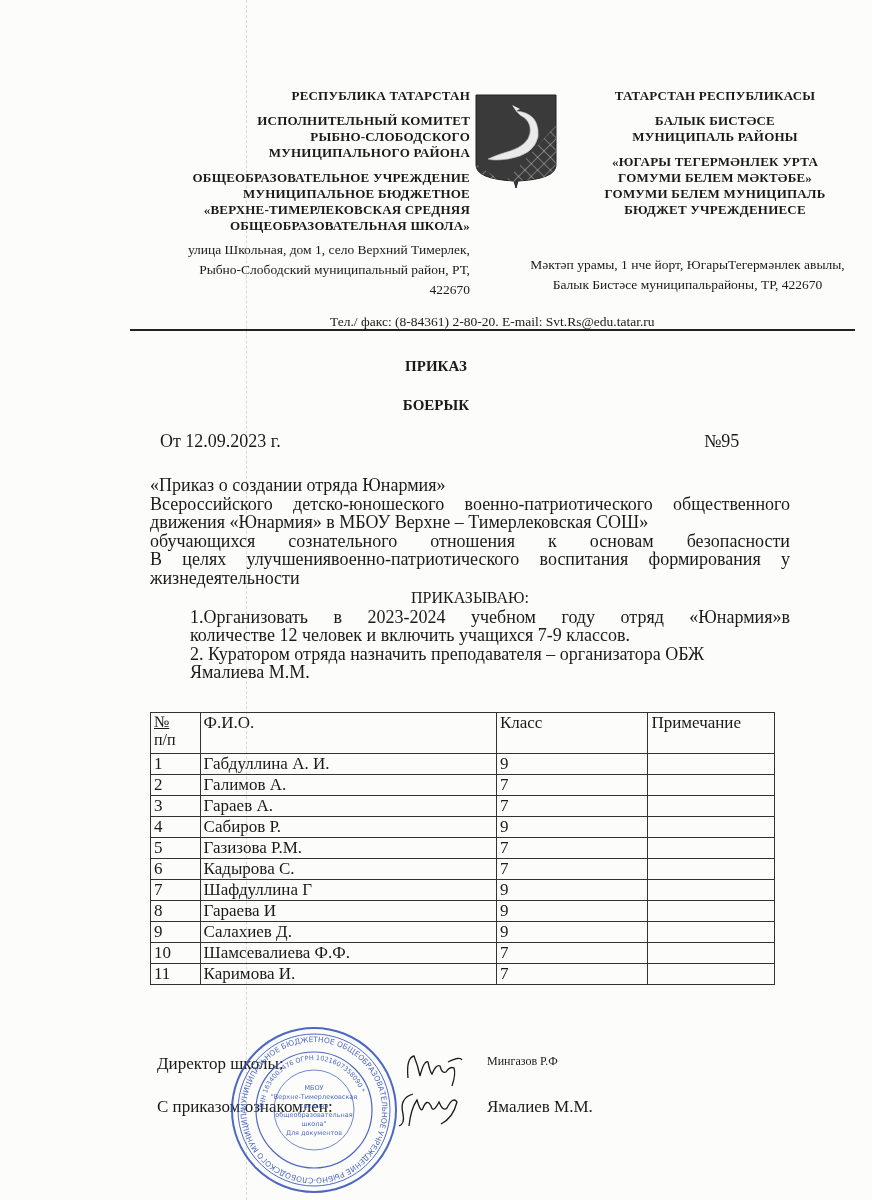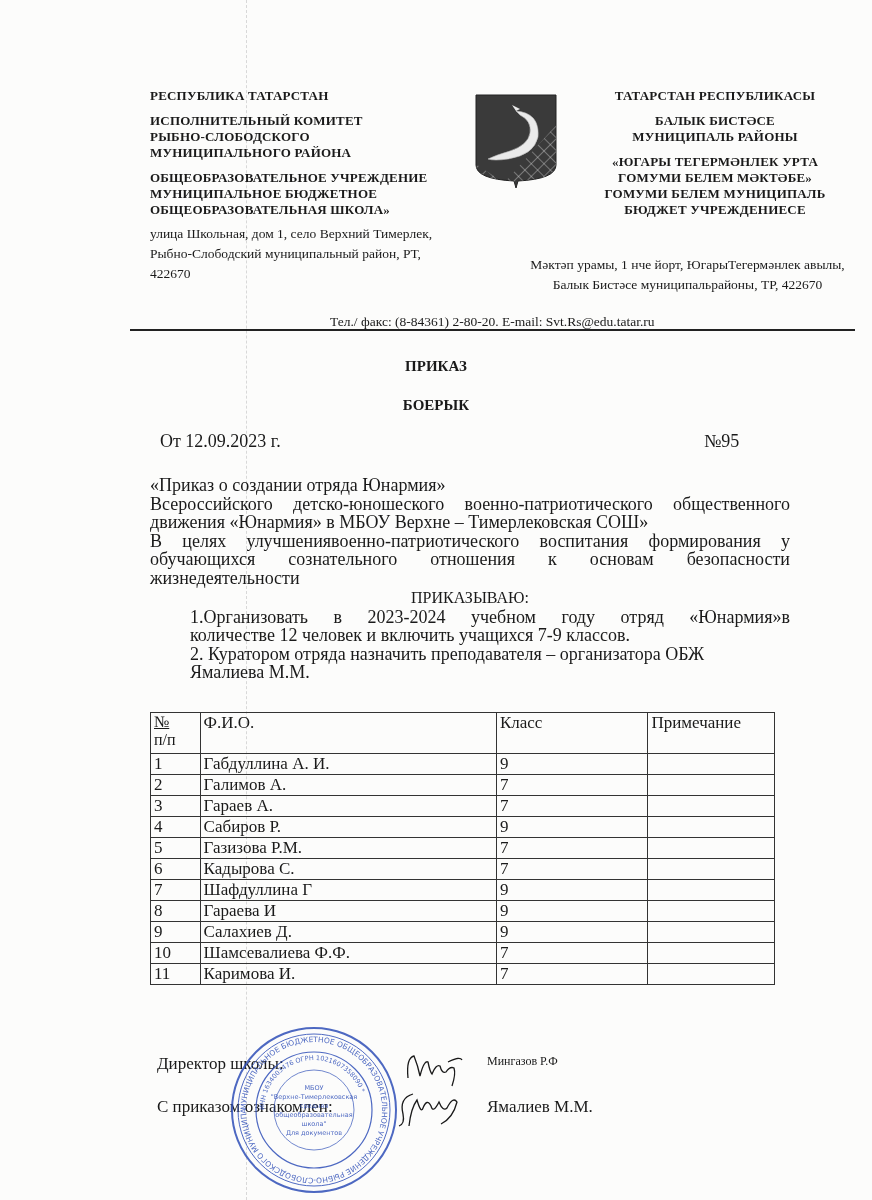--- a/index.html
+++ b/index.html
@@ -7,21 +7,21 @@
       width: 872px; height: 1200px; position: relative; overflow: hidden;
       background: #fcfcfb;
       font-family: "Liberation Serif", "DejaVu Serif", serif;
       color: #1a1a1a;
     }
     .abs { position: absolute; }
     
     .fold { position: absolute; left: 246px; top: 0; width: 0; height: 1200px; border-left: 1px dashed #d8d8d8; }
 
     
-    .hdr-left { left: 150px; top: 88px; width: 320px; text-align: left; font-family: Liberation Serif, serif; }
+    .hdr-left { left: 150px; top: 88px; width: 320px; text-align: right; font-family: Liberation Serif, serif; }
     .hdr-left .b { font-weight: bold; font-size: 13px; line-height: 16px; letter-spacing: 0.2px; }
     .hdr-left .gap { height: 9px; }
     .hdr-left .addr { font-size: 13.5px; line-height: 20px; margin-top: 6px; }
 
     
     .hdr-right { left: 565px; top: 88px; width: 300px; text-align: center; }
     .hdr-right .b { font-weight: bold; font-size: 13px; line-height: 16px; letter-spacing: 0.2px; }
     .hdr-right .gap { height: 9px; }
     .addr-right { left: 505px; top: 255px; width: 365px; text-align: center; font-size: 13.5px; line-height: 20px; }
 
@@ -69,20 +69,21 @@
 
 <div class="abs hdr-left">
   <div class="b">РЕСПУБЛИКА  ТАТАРСТАН</div>
   <div class="gap"></div>
   <div class="b">ИСПОЛНИТЕЛЬНЫЙ  КОМИТЕТ</div>
   <div class="b">РЫБНО-СЛОБОДСКОГО</div>
   <div class="b">МУНИЦИПАЛЬНОГО  РАЙОНА</div>
   <div class="gap"></div>
   <div class="b">ОБЩЕОБРАЗОВАТЕЛЬНОЕ  УЧРЕЖДЕНИЕ</div>
   <div class="b">МУНИЦИПАЛЬНОЕ  БЮДЖЕТНОЕ</div>
+  <div class="b">«ВЕРХНЕ-ТИМЕРЛЕКОВСКАЯ  СРЕДНЯЯ</div>
   <div class="b">ОБЩЕОБРАЗОВАТЕЛЬНАЯ  ШКОЛА»</div>
   <div class="addr">
     <div>улица Школьная, дом 1, село Верхний Тимерлек,</div>
     <div>Рыбно-Слободский муниципальный район, РТ,</div>
     <div>422670</div>
   </div>
 </div>
 
 <svg class="abs emblem" viewBox="0 0 84 96">
   <defs>
@@ -123,22 +124,22 @@
 
 <div class="abs title1">ПРИКАЗ</div>
 <div class="abs title2">БОЕРЫК</div>
 <div class="abs date">От 12.09.2023 г.</div>
 <div class="abs number">№95</div>
 
 <div class="abs body">
   <p>«Приказ о создании отряда Юнармия»</p>
   <p class="just">Всероссийского детско-юношеского военно-патриотического общественного</p>
   <p>движения «Юнармия» в МБОУ Верхне – Тимерлековская СОШ»</p>
+  <p class="just">обучающихся сознательного отношения к основам безопасности</p>
   <p class="just">В целях улучшениявоенно-патриотического воспитания  формирования у</p>
-  <p class="just">обучающихся сознательного отношения к основам безопасности</p>
   <p>жизнедеятельности</p>
   <p class="orders">ПРИКАЗЫВАЮ:</p>
   <div class="ind">
     <p class="just">1.Организовать в 2023-2024 учебном году отряд  «Юнармия»в</p>
     <p>количестве 12 человек  и включить  учащихся 7-9  классов.</p>
     <p>2. Куратором отряда назначить преподавателя – организатора ОБЖ</p>
     <p>Ямалиева М.М.</p>
   </div>
 </div>
 

